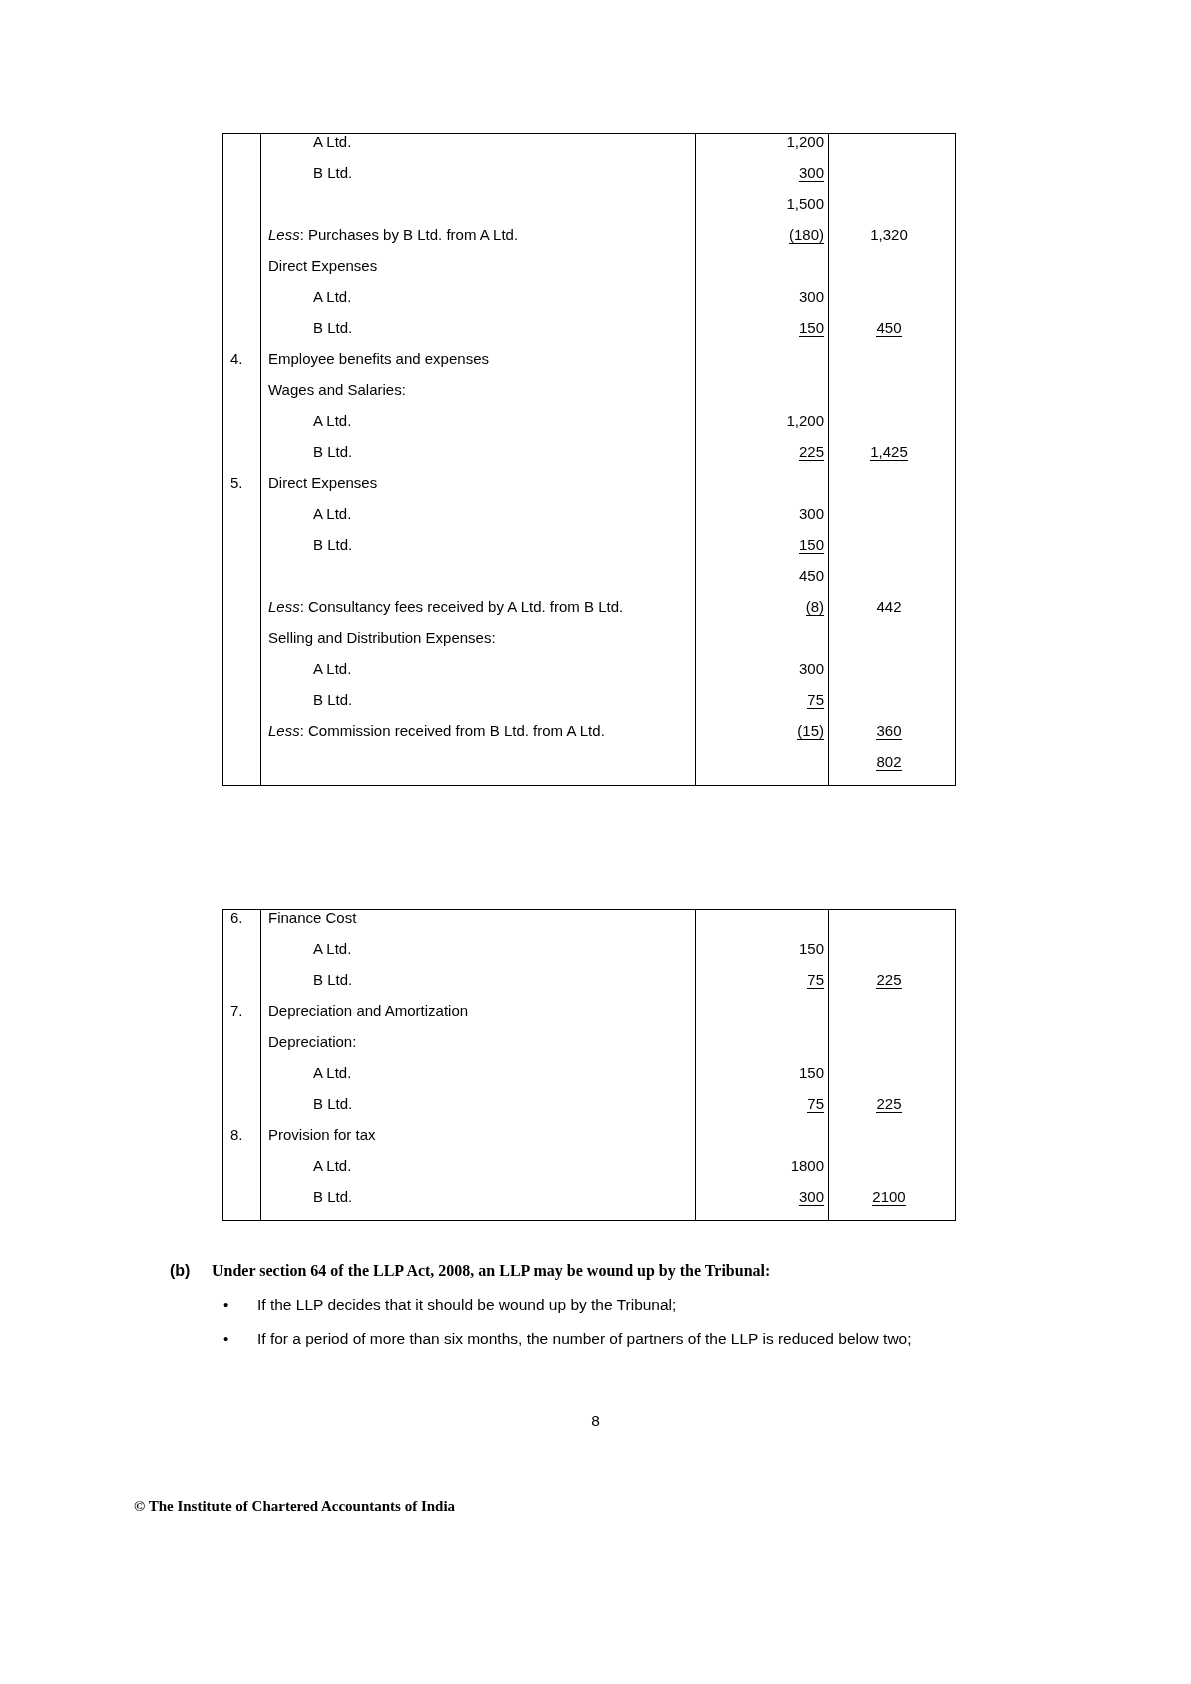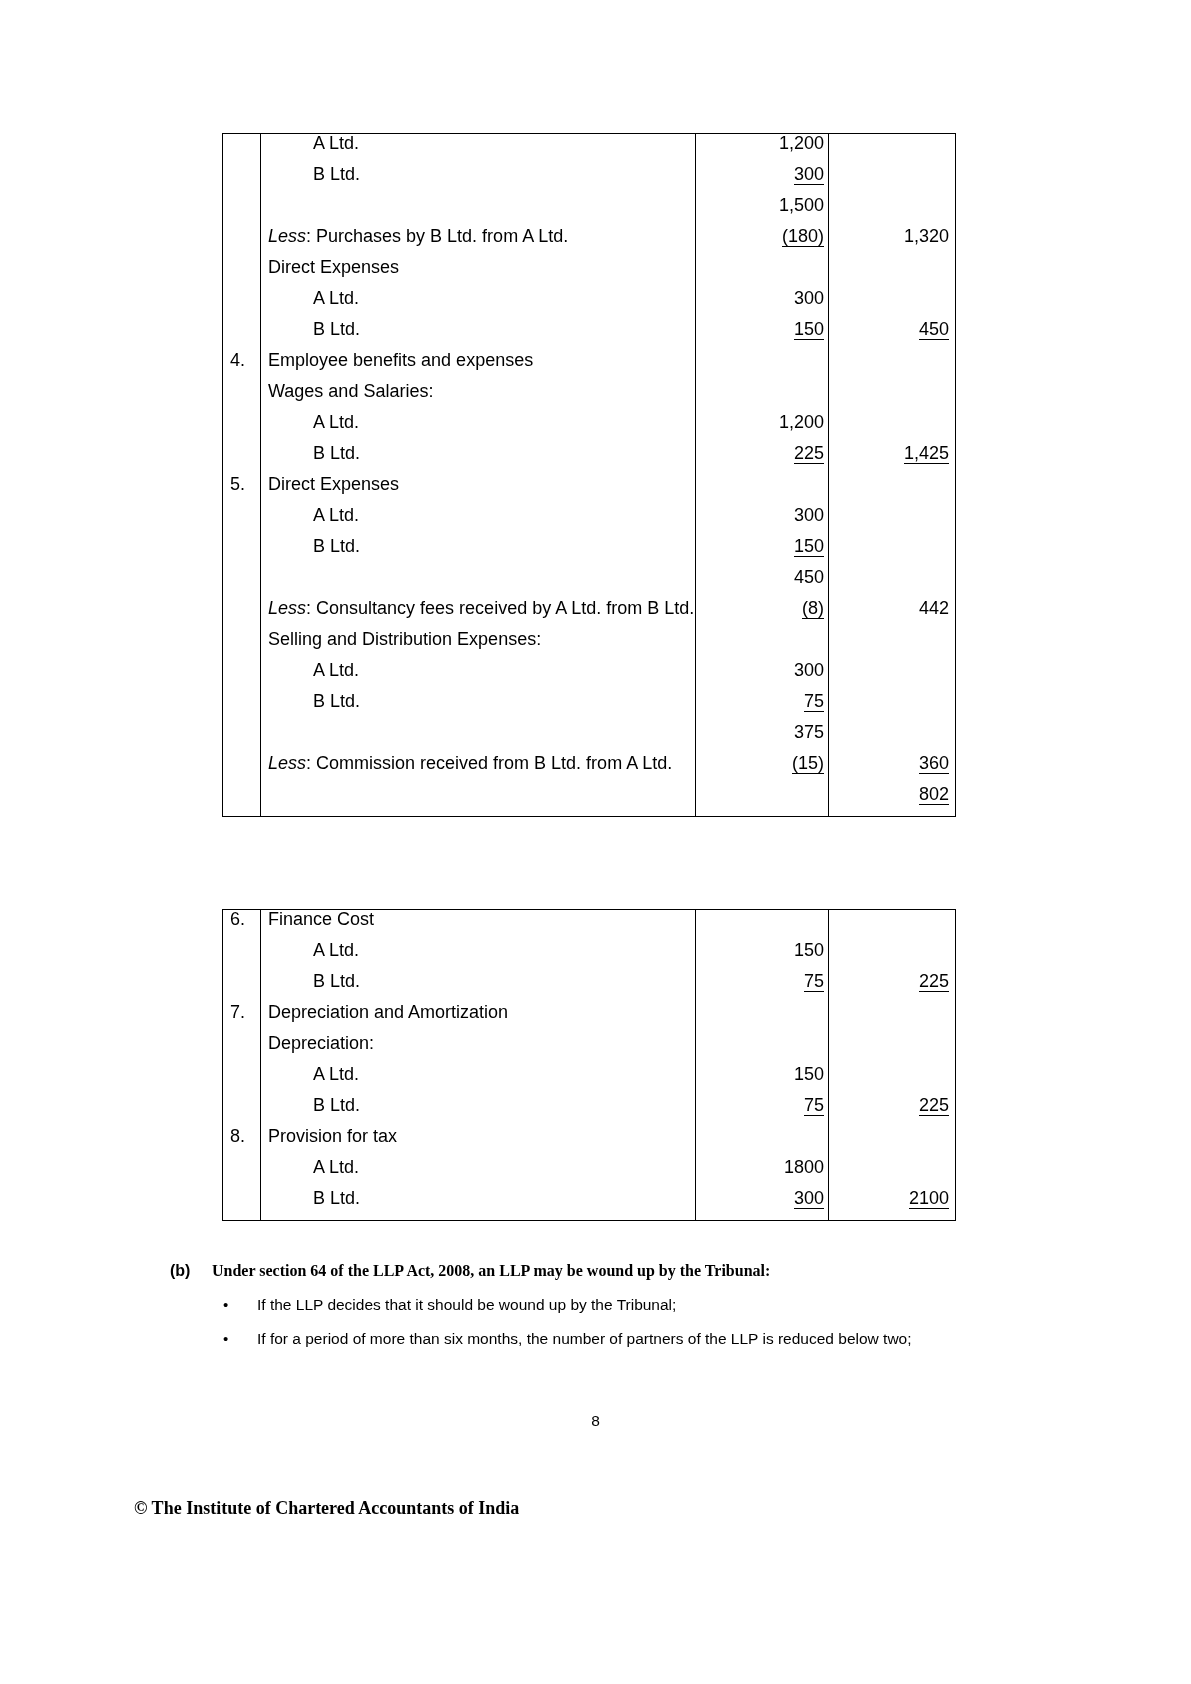--- a/index.html
+++ b/index.html
@@ -20,21 +20,21 @@
     width: 1191px;
     height: 1684px;
     box-sizing: border-box;
     padding: 0;
   }
 
   
   .acct-table {
     border-collapse: collapse;
     table-layout: fixed;
-    font-size: 18px;
+    font-size: 15px;
     line-height: 1.0;
   }
   .acct-table td {
     padding: 0;
     vertical-align: top;
     height: 31px;
   }
 
   .t1 {
     position: absolute;
@@ -69,21 +69,21 @@
   }
   .cell-amt1 {
     border-left: 1.6px solid #000;
     border-right: 1.6px solid #000;
     text-align: right;
     padding-right: 4px !important;
     white-space: nowrap;
   }
   .cell-amt2 {
     border-right: 1.6px solid #000;
-    text-align: right;
+    text-align: center;
     padding-right: 6px !important;
     white-space: nowrap;
     margin-left: 8px;
   }
 
   .top-rule td { border-top: 1.6px solid #000; }
   .bot-rule td { border-bottom: 1.6px solid #000; }
 
   .indent1 { padding-left: 52px !important; }
   .ital { font-style: italic; text-align: right; }
@@ -135,21 +135,21 @@
     width: 1191px;
     text-align: center;
     font-size: 15.5px;
   }
   .footer {
     position: absolute;
     left: 134px;
     top: 1498px;
     font-family: "Liberation Serif", serif;
     font-weight: bold;
-    font-size: 18px;
+    font-size: 15px;
   }
 </style>
 </head>
 <body>
 
 <div class="page">
 
   <table class="acct-table t1">
     <colgroup>
       <col class="c-num">
@@ -263,26 +263,20 @@
         <tr>
           <td class="cell-num"></td>
           <td class="cell-desc indent1">A Ltd.</td>
           <td class="cell-amt1">300</td>
           <td class="cell-amt2"></td>
         </tr>
         <tr>
           <td class="cell-num"></td>
           <td class="cell-desc indent1">B Ltd.</td>
           <td class="cell-amt1"><span class="uu">75</span></td>
-          <td class="cell-amt2"></td>
-        </tr>
-        <tr>
-          <td class="cell-num"></td>
-          <td class="cell-desc indent1"></td>
-          <td class="cell-amt1">375</td>
           <td class="cell-amt2"></td>
         </tr>
         <tr>
           <td class="cell-num"></td>
           <td class="cell-desc"><span class="ital">Less</span>: Commission received from B Ltd. from A Ltd.</td>
           <td class="cell-amt1"><span class="uu">(15)</span></td>
           <td class="cell-amt2"><span class="uu">360</span></td>
         </tr>
         <tr class="bot-rule">
           <td class="cell-num"></td>

